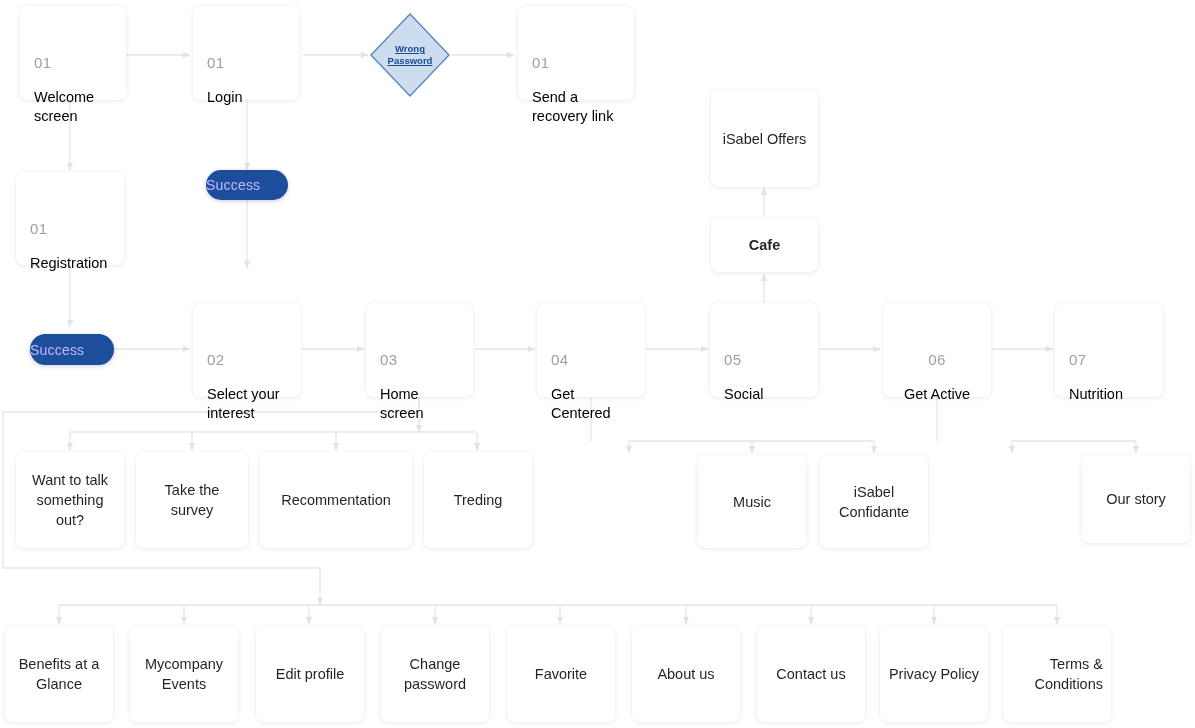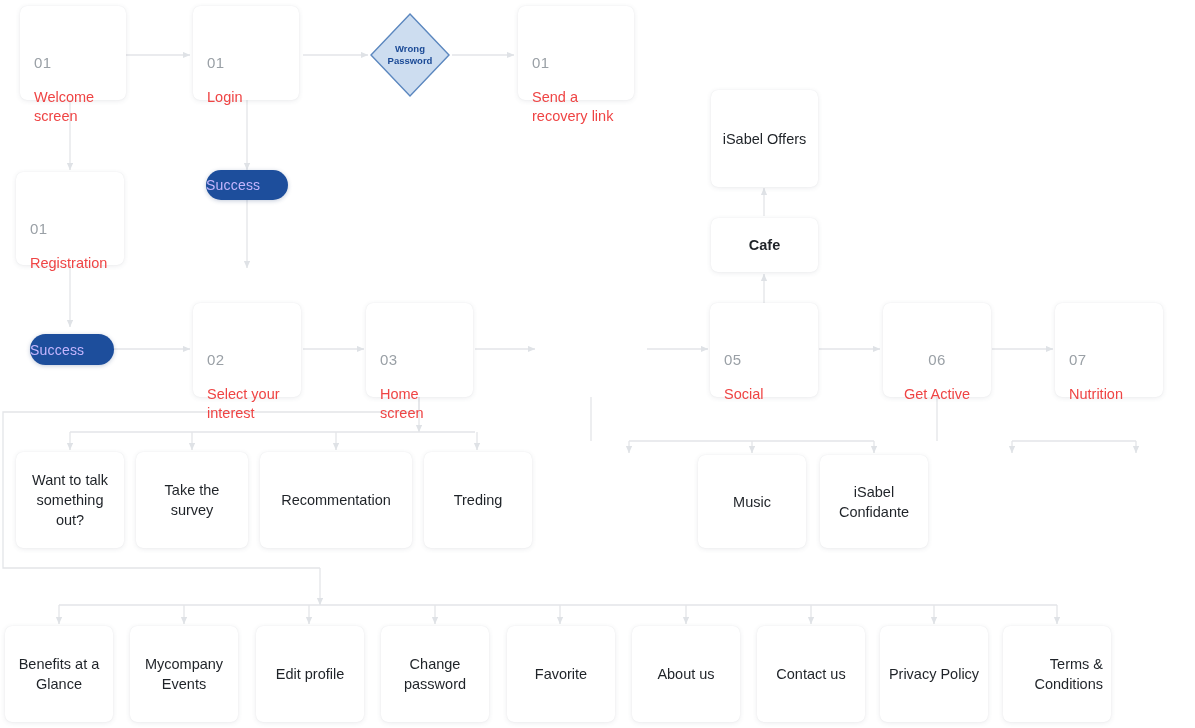--- a/index.html
+++ b/index.html
@@ -44,21 +44,21 @@
   .card .num {
     font-size: 15px;
     color: #9aa0a6;
     line-height: 1.1;
     letter-spacing: .5px;
     margin-bottom: 16px;
     margin-top: 37px;
   }
   .card .label {
     font-size: 14.5px;
-    color: #ef4444;
+    color: #000000;
     line-height: 1.35;
     text-align: left;
   }
   
   .plain {
     display: flex;
     align-items: center;
     justify-content: center;
     text-align: center;
     padding: 6px 8px;
@@ -189,21 +189,21 @@
 
   <div class="node card" style="left:193px; top:6px; width:106px; height:94px;">
     <span class="num">01</span>
     <span class="label">Login</span>
   </div>
 
   <div class="diamond-wrap" style="left:369px; top:12px; width:82px; height:86px;">
     <svg width="82" height="86" viewBox="0 0 82 86" xmlns="http://www.w3.org/2000/svg">
       <polygon points="41,2 80,43 41,84 2,43" fill="#cdddf0" stroke="#5b87bf" stroke-width="1.4"></polygon>
     </svg>
-    <div class="diamond-text" style="color:#1b4a96;">
+    <div class="diamond-text" style="color:#1b4a96;text-decoration:underline;">
         <span>Wrong</span>
         <span>Password</span>
       </div>
   </div>
 
   <div class="node card" style="left:518px; top:6px; width:116px; height:94px;">
     <span class="num">01</span>
     <span class="label">Send a recovery link</span>
   </div>
 
@@ -223,20 +223,24 @@
   <div class="node card" style="left:193px; top:303px; width:108px; height:94px;">
     <span class="num">02</span>
     <span class="label">Select your interest</span>
   </div>
 
   <div class="node card" style="left:366px; top:303px; width:107px; height:94px;">
     <span class="num">03</span>
     <span class="label">Home screen</span>
   </div>
 
+  <div class="node card" style="left:537px; top:303px; width:108px; height:94px;">
+    <span class="num">04</span>
+    <span class="label">Get Centered</span>
+  </div>
 
   <div class="node card" style="left:710px; top:303px; width:108px; height:94px;">
     <span class="num">05</span>
     <span class="label">Social</span>
   </div>
 
   <div class="node card" style="left:883px; top:303px; width:108px; height:94px;align-items:center;">
     <span class="num">06</span>
     <span class="label">Get Active</span>
   </div>
@@ -273,20 +277,23 @@
 
   <div class="node plain" style="left:698px; top:455px; width:108px; height:93px;">
     <span class="label">Music</span>
   </div>
 
   <div class="node plain" style="left:820px; top:455px; width:108px; height:93px;">
     <span class="label">iSabel Confidante</span>
   </div>
 
 
+  <div class="node plain" style="left:1082px; top:455px; width:108px; height:88px;">
+    <span class="label">Our story</span>
+  </div>
 
   <div class="node plain" style="left:5px; top:626px; width:108px; height:96px;">
     <span class="label">Benefits at a Glance</span>
   </div>
 
   <div class="node plain" style="left:130px; top:626px; width:108px; height:96px;">
     <span class="label">Mycompany Events</span>
   </div>
 
   <div class="node plain" style="left:256px; top:626px; width:108px; height:96px;">

